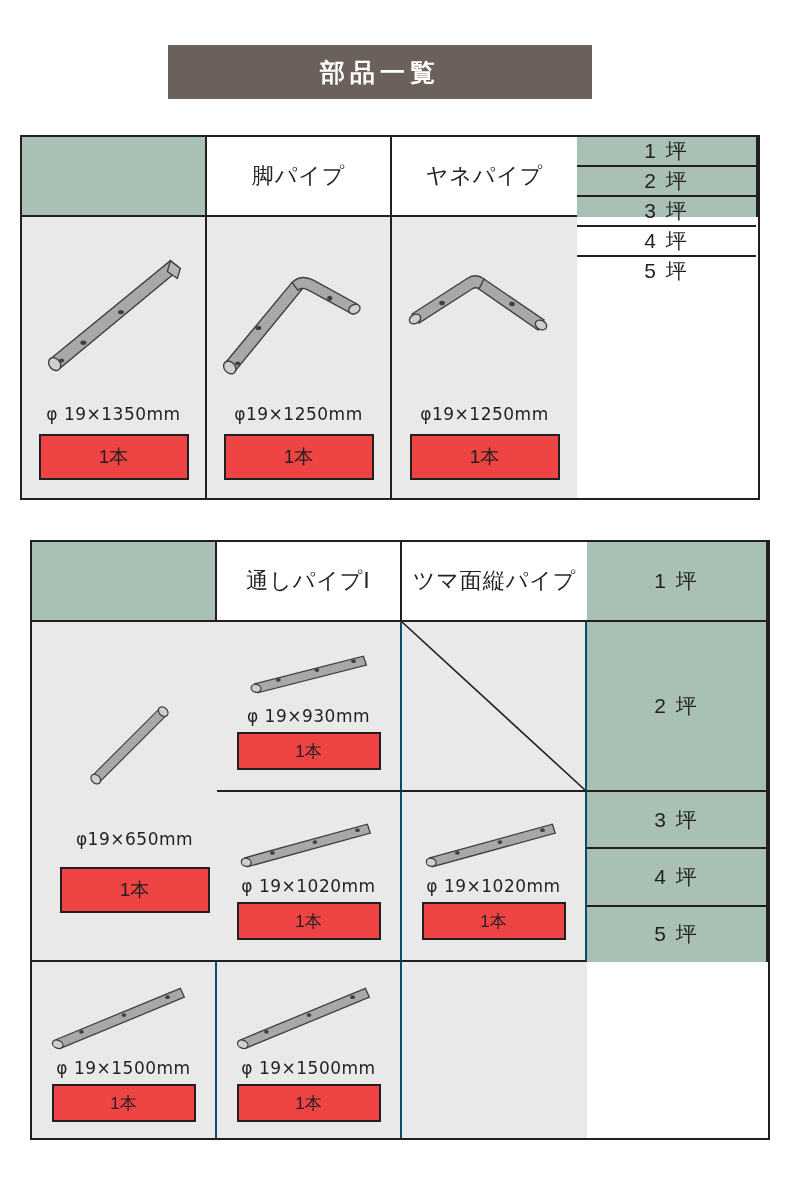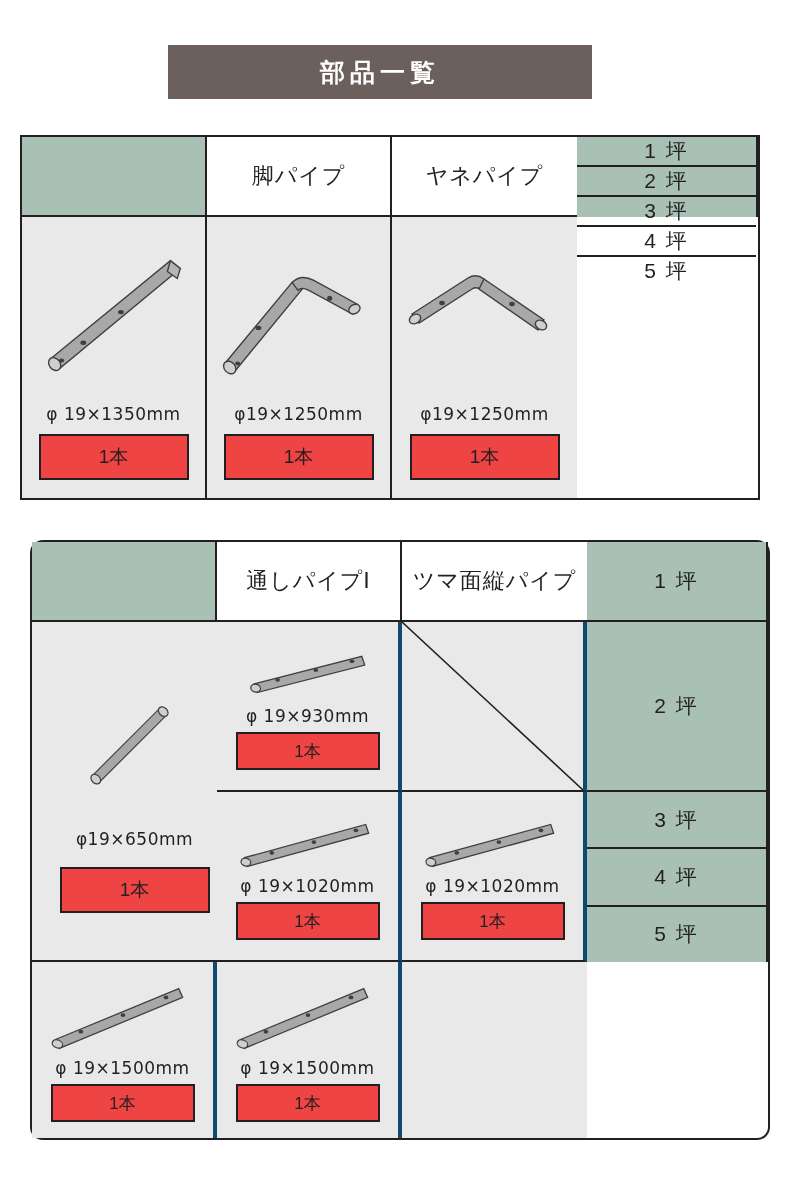--- a/index.html
+++ b/index.html
@@ -50,21 +50,20 @@
     grid-template-rows: 80px 1fr;
   }
 
   #table-b {
     left: 30px;
     top: 540px;
     width: 740px;
     height: 600px;
     grid-template-columns: 185px 185px 185px 181px;
     grid-template-rows: 80px 170px 170px 176px;
-    border-radius: 13px;
   }
 
   .cell {
     box-sizing: border-box;
     border-right: 2px solid #231f20;
     border-bottom: 2px solid #231f20;
     position: relative;
   }
   .cell.last-col { border-right: none; }
   .cell.last-row { border-bottom: none; }
@@ -145,21 +144,21 @@
   }
 
   
   .sub-cell {
     background: #e9e9e9;
     box-sizing: border-box;
     display: flex;
     flex-direction: column;
     align-items: center;
     justify-content: center;
-    border-right: 4px solid #0c4a6e;
+    border-right: 2px solid #0c4a6e;
     border-bottom: 2px solid #231f20;
   }
 
   .diag {
     position: absolute;
     inset: 0;
     width: 100%;
     height: 100%;
   }
 

